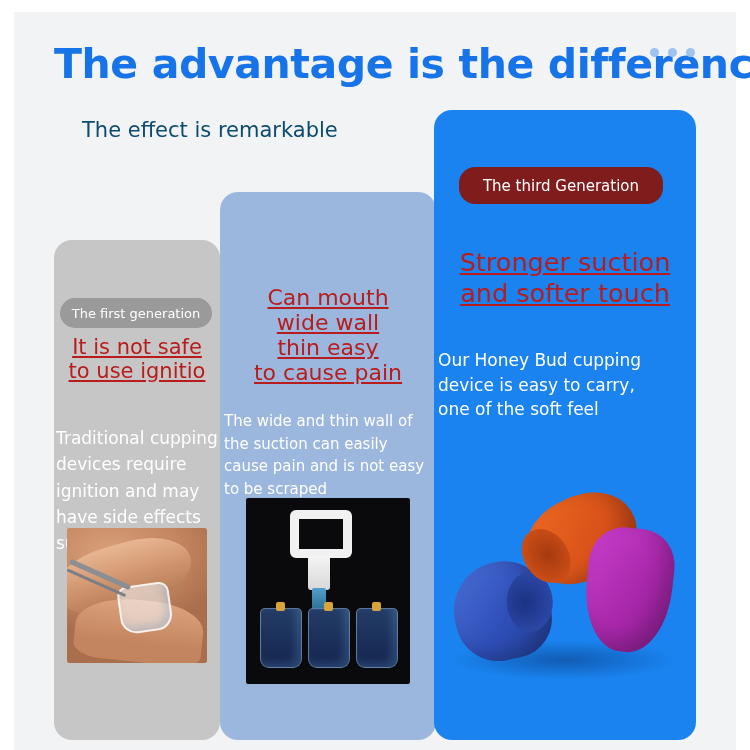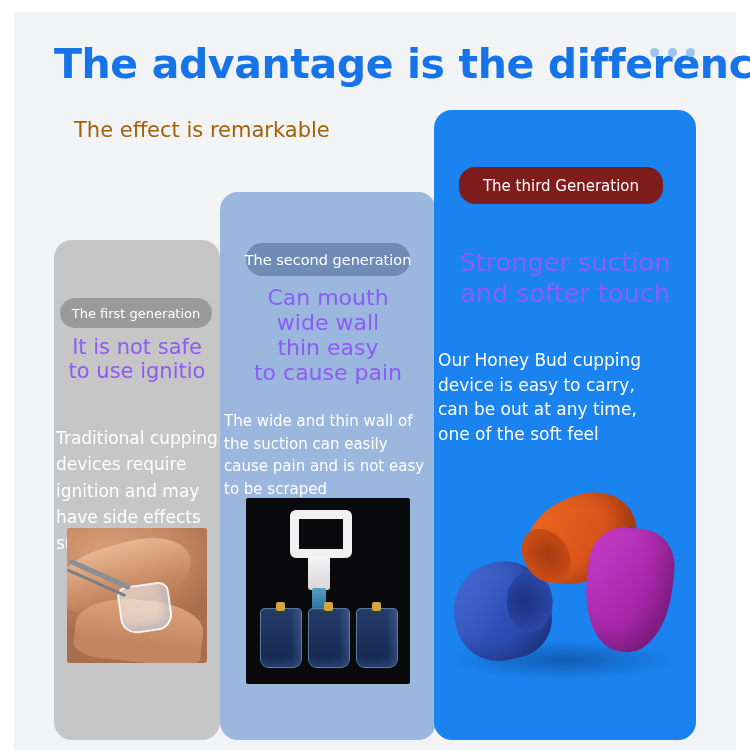--- a/index.html
+++ b/index.html
@@ -48,24 +48,24 @@
     left: 54px;
     top: 40px;
     font-size: 41px;
     font-weight: bold;
     color: #1773e8;
     letter-spacing: -0.4px;
     white-space: nowrap;
   }
   .subhead {
     position: absolute;
-    left: 74px;
+    left: 82px;
     top: 118px;
     font-size: 21px;
-    color: #a16207;
+    color: #0c4a6e;
     white-space: nowrap;
   }
   .dots {
     position: absolute;
     left: 650px;
     top: 48px;
     display: flex;
     gap: 9px;
   }
   .dots span {
@@ -134,23 +134,24 @@
     left: 459px;
     top: 167px;
     width: 204px;
     height: 37px;
     background: #7f1d1d;
     font-size: 15px;
   }
 
   .headline-card {
     position: absolute;
-    color: #8b5cf6;
+    color: #b91c1c;
     text-align: center;
     line-height: 1.14;
+    text-decoration: underline;
   }
   .hc-1 {
     left: 46px;
     top: 336px;
     width: 182px;
     font-size: 21px;
     overflow: hidden;
     white-space: nowrap;
     text-align: center;
   }
@@ -387,21 +388,20 @@
   <div class="body-card bc-1">Traditional cupping devices require ignition and may have side effects such as burns</div>
   <div class="photo photo-1">
     <div class="skin"></div>
     <div class="forearm"></div>
     <div class="hand-lower"></div>
     <div class="cup-glass"></div>
     <div class="tong"></div>
   </div>
 
   <div class="card card-2"></div>
-  <div class="badge badge-2">The second generation</div>
   <div class="headline-card hc-2">
     <div>Can mouth</div>
     <div>wide wall</div>
     <div>thin easy</div>
     <div>to cause pain</div>
   </div>
   <div class="body-card bc-2">The wide and thin wall of the suction can easily cause pain and is not easy to be scraped</div>
   <div class="photo photo-2">
     <div class="handle"></div>
     <div class="pump-body"></div>
@@ -419,21 +419,20 @@
 
   <div class="card card-3"></div>
   <div class="badge badge-3">The third Generation</div>
   <div class="headline-card hc-3">
     <div>Stronger suction</div>
     <div>and softer touch</div>
   </div>
   <div class="body-card bc-3">
     <div>Our Honey Bud cupping</div>
     <div>device is easy to carry,</div>
-    <div>can be out at any time,</div>
     <div>one of the soft feel</div>
   </div>
   <div class="photo photo-3">
     <div class="shadow-blob"></div>
     <div class="cupA"></div>
     <div class="cupB"></div>
     <div class="cupC"></div>
   </div>
 
 </div>

